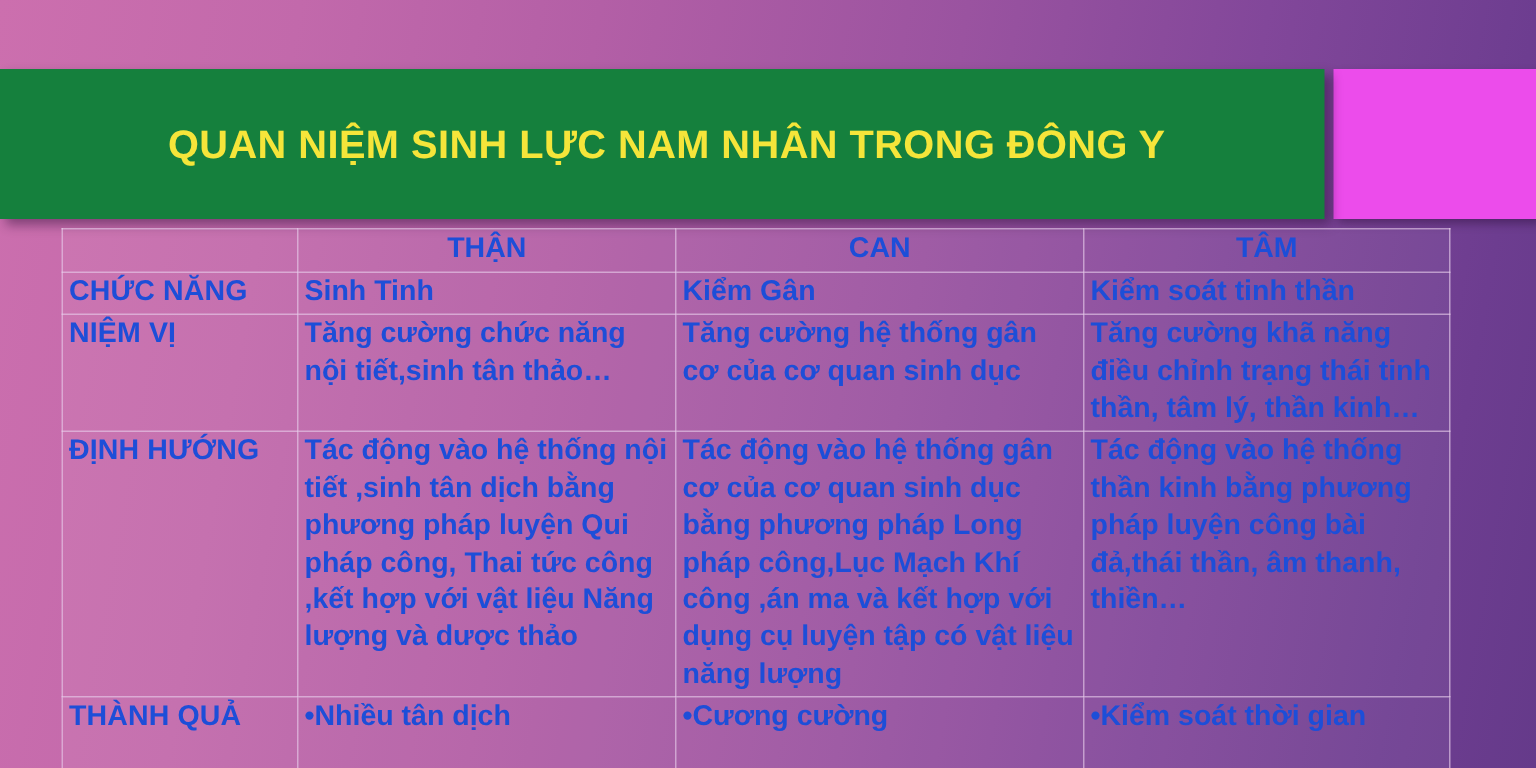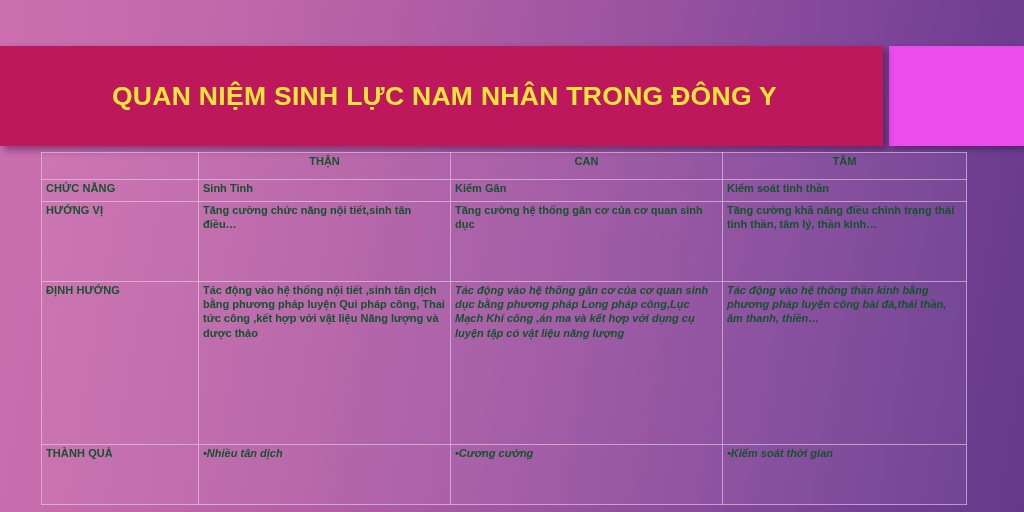--- a/index.html
+++ b/index.html
@@ -19,21 +19,21 @@
     width:135px; height:100px;
     background:#ec4ceb;
     box-shadow: 3px 3px 6px rgba(40,10,50,.45);
   }
 
   
   #title-bar {
     position:absolute;
     left:0px; top:46px;
     width:883px; height:100px;
-    background:#be185d;
+    background:#15803d;
     box-shadow: 4px 4px 7px rgba(40,10,50,.45);
     display:flex; align-items:center;
   }
   #title-text {
     width:100%;
     text-align:center;
     color:#f5e53a;
     font-size:26.5px;
     font-weight:bold;
     letter-spacing:.3px;
@@ -44,22 +44,22 @@
   
   #content-table {
     position:absolute;
     left:41px; top:152px;
     width:925px; height:353px;
     border-collapse:collapse;
     table-layout:fixed;
   }
   #content-table td, #content-table th {
     border:1px solid rgba(233,206,235,.62);
-    color:#14532d;
-    font-size:11px;
+    color:#1d4ed8;
+    font-size:19px;
     font-weight:bold;
     line-height:1.30;
     vertical-align:top;
     padding:1px 4px 2px 4px;
     text-align:left;
     background:rgba(255,255,255,.055);
   }
   
   .col-label  { width:157px; }
   .col-than   { width:252px; }
@@ -70,21 +70,21 @@
   .r-head   { height:23px; }
   .r-chuc   { height:19px; }
   .r-dinhvi { height:68px; }
   .r-dinhhuong { height:140px; }
   .r-hotro  { height:68px; }
   .r-thanh  { height:51px; }
 
   .hdr-cell { text-align:center !important; padding-top:2px; }
   .lbl-cell { letter-spacing:.1px; }
   .txt-cell { font-weight:bold; }
-  td.tight { padding-left:2px;font-style:italic; }
+  td.tight { padding-left:2px; }
 </style>
 </head>
 <body>
 
 <div id="accent-block"></div>
 
 <div id="title-bar">
   <div id="title-text">QUAN NIỆM SINH LỰC NAM NHÂN TRONG ĐÔNG Y</div>
 </div>
 
@@ -104,22 +104,22 @@
     </tr>
 
     <tr class="r-chuc">
       <td class="lbl-cell">CHỨC NĂNG</td>
       <td class="txt-cell">Sinh Tinh</td>
       <td class="txt-cell">Kiểm Gân</td>
       <td class="txt-cell">Kiểm soát tinh thần</td>
     </tr>
 
     <tr class="r-dinhvi">
-      <td class="lbl-cell">HƯỚNG VỊ</td>
-      <td class="txt-cell">Tăng cường chức năng nội tiết,sinh tân điều…</td>
+      <td class="lbl-cell">NIỆM VỊ</td>
+      <td class="txt-cell">Tăng cường chức năng nội tiết,sinh tân thảo…</td>
       <td class="txt-cell">Tăng cường hệ thống gân cơ của cơ quan sinh dục</td>
       <td class="txt-cell">Tăng cường khã năng điều chỉnh trạng thái tinh thần, tâm lý, thần kinh…</td>
     </tr>
 
     <tr class="r-dinhhuong">
       <td class="lbl-cell">ĐỊNH HƯỚNG</td>
       <td class="txt-cell">Tác động vào hệ thống nội tiết ,sinh tân dịch bằng phương pháp luyện Qui pháp công, Thai tức công ,kết hợp với vật liệu Năng lượng và dược thảo</td>
       <td class="txt-cell tight">Tác động vào hệ thống gân cơ của cơ quan sinh dục bằng phương pháp Long pháp công,Lục Mạch Khí công ,án ma và kết hợp với dụng cụ luyện tập có vật liệu năng lượng</td>
       <td class="txt-cell tight">Tác động vào hệ thống thần kinh bằng phương pháp luyện công bài đả,thái thần, âm thanh, thiền…</td>
     </tr>

